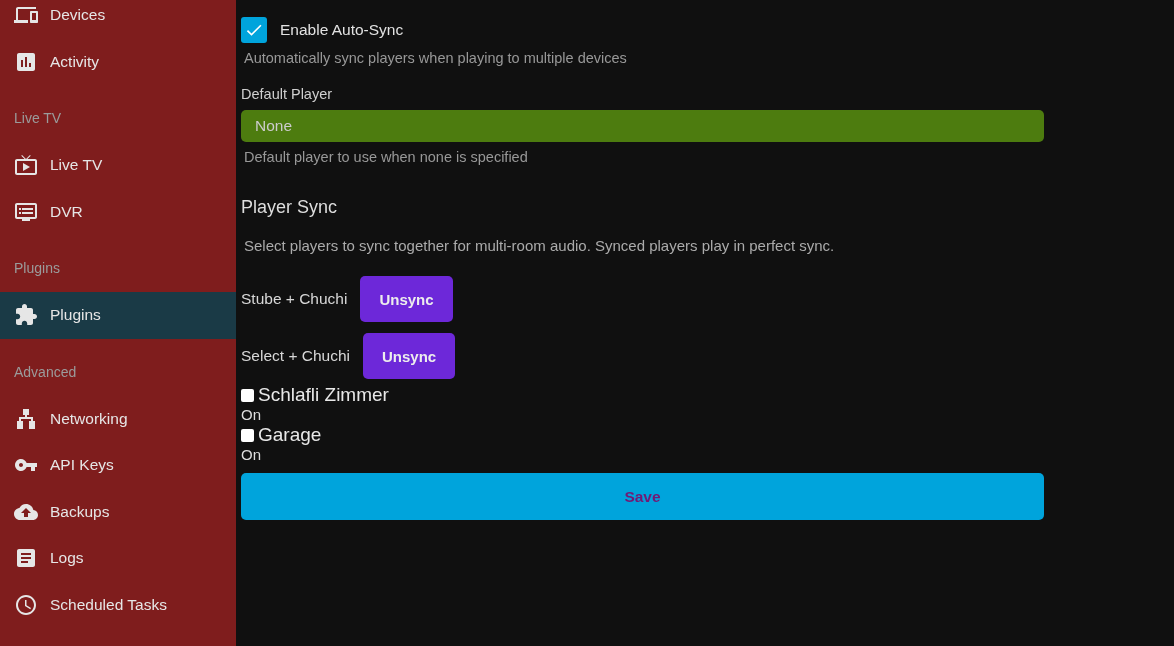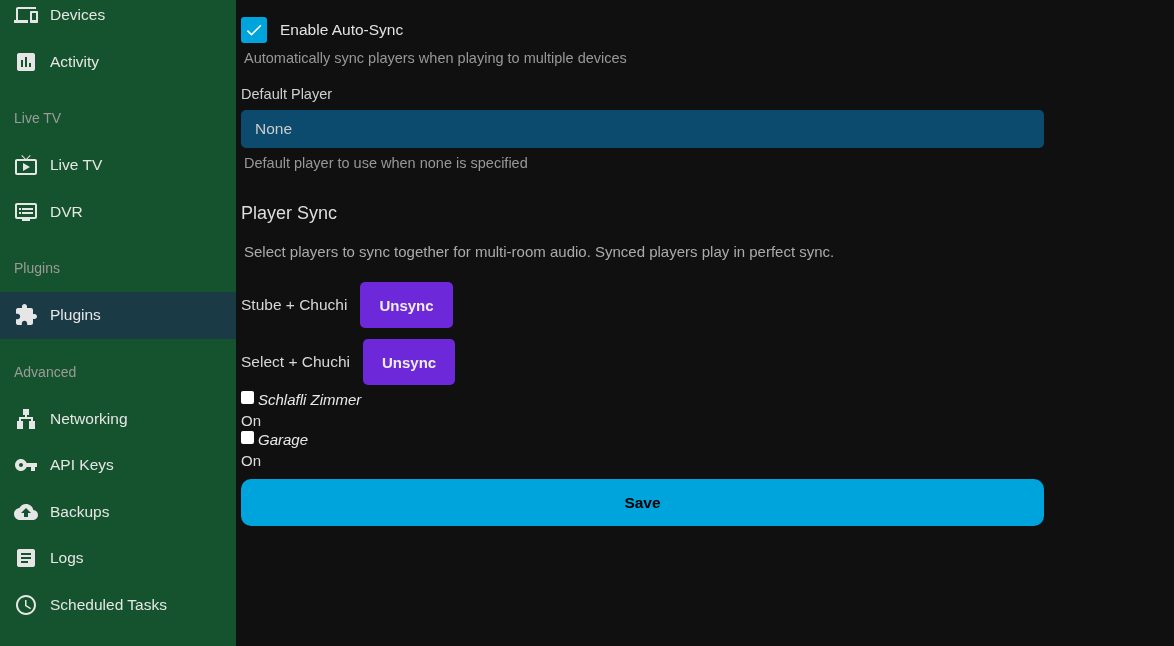--- a/index.html
+++ b/index.html
@@ -61,22 +61,22 @@
   .field-desc {
     margin: 7px 0 0 3px;
     color: #989898; font-size: 14.5px; line-height: 16px;
   }
   .field-label {
     margin-top: 20px;
     color: #cfcfcf; font-size: 14.5px; line-height: 16px;
   }
   .select {
     margin-top: 8px;
-    width: 803px; height: 38px;
-    background: #0c4a6e; border-radius: 5px;
+    width: 803px; height: 32px;
+    background: #4d7c0f; border-radius: 5px;
     display: flex; align-items: center;
     padding-left: 14px;
     color: #cccccc; font-size: 15.5px;
     cursor: pointer;
   }
   .section-title {
     margin: 31px 0 0 0;
     color: #dddddd; font-size: 18px; font-weight: 400; line-height: 22px;
   }
   .section-desc {
@@ -95,52 +95,52 @@
     border: none; cursor: pointer;
   }
   .btn-secondary {
     background: #6d28d9; color: #ededed;
     font-weight: bold; font-size: 15px;
     height: 46px; padding: 0 19px;
     border-radius: 5px;
   }
   .players { margin-top: 6px; }
   .player-label-row {
-    display: flex; align-items: flex-start;
+    display: flex; align-items: center;
     height: 20px;
-    color: #e8e8e8; font-size: 15px; font-style: italic;
+    color: #e8e8e8; font-size: 19px;
   }
   .small-check {
     width: 13px; height: 13px;
     background: #ffffff; border-radius: 2px;
     margin-right: 4px; cursor: pointer;
     flex: 0 0 13px;
   }
   .player-on { height: 20px; line-height: 20px; color: #dcdcdc; font-size: 15px; }
   .action-row { margin-top: 2px; display: flex; align-items: center; }
   .btn-primary {
     background: var(--accent); color: #ffffff;
     font-weight: bold; font-size: 15.5px;
     height: 48px; padding: 0 25px;
     border-radius: 5px;
   }
   .action-row .btn-secondary { margin-left: 10px; height: 48px; padding: 0 20px; }
   .btn-save {
     margin-top: 8px;
     width: 803px; height: 47px;
-    background: var(--accent); color: #000000;
+    background: var(--accent); color: #701a75;
     font-weight: bold; font-size: 15.5px;
-    border-radius: 10px;
+    border-radius: 5px;
     display: flex; align-items: center; justify-content: center;
   }
 </style>
 </head>
 <body style="background: rgb(16, 16, 16);">
 
-<div class="sidebar" style="background: #14532d; text-align: center;">
+<div class="sidebar" style="background: #7f1d1d; text-align: center;">
   <div class="side-list" id="side-list">
       <div class="side-item">
         <span class="ic">
           <svg viewBox="0 0 24 24">
             <path d="M4 6h18V4H4c-1.1 0-2 .9-2 2v11H0v3h14v-3H4V6zm19 2h-6c-.55 0-1 .45-1 1v10c0 .55.45 1 1 1h6c.55 0 1-.45 1-1V9c0-.55-.45-1-1-1zm-1 9h-4v-7h4v7z"></path>
           </svg>
         </span>
         <span>Devices</span>
       </div>
       <div class="side-item">

